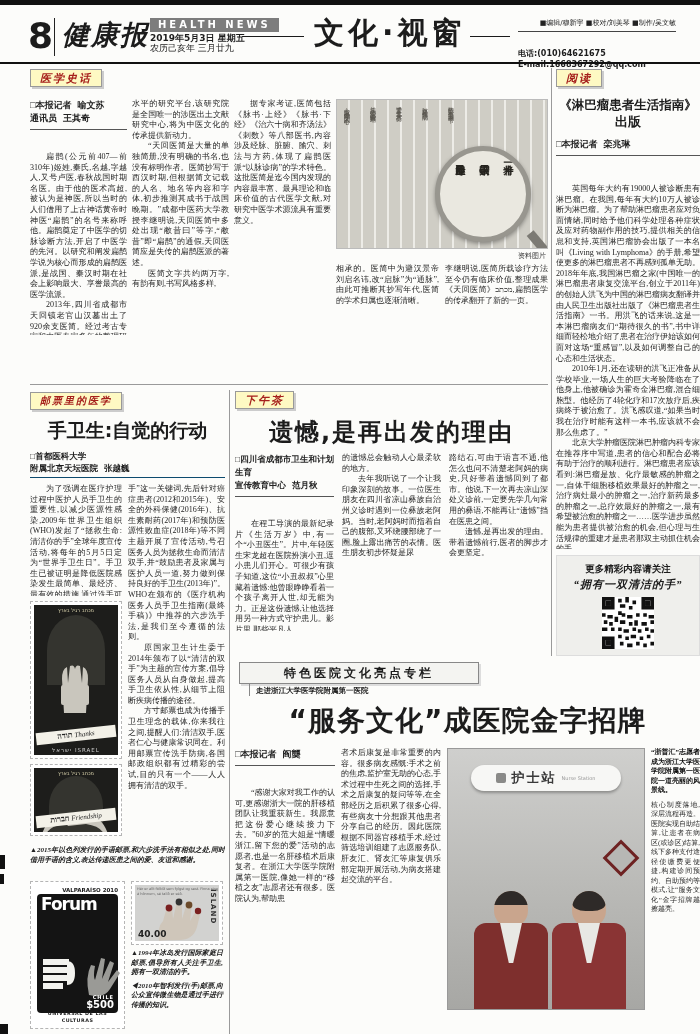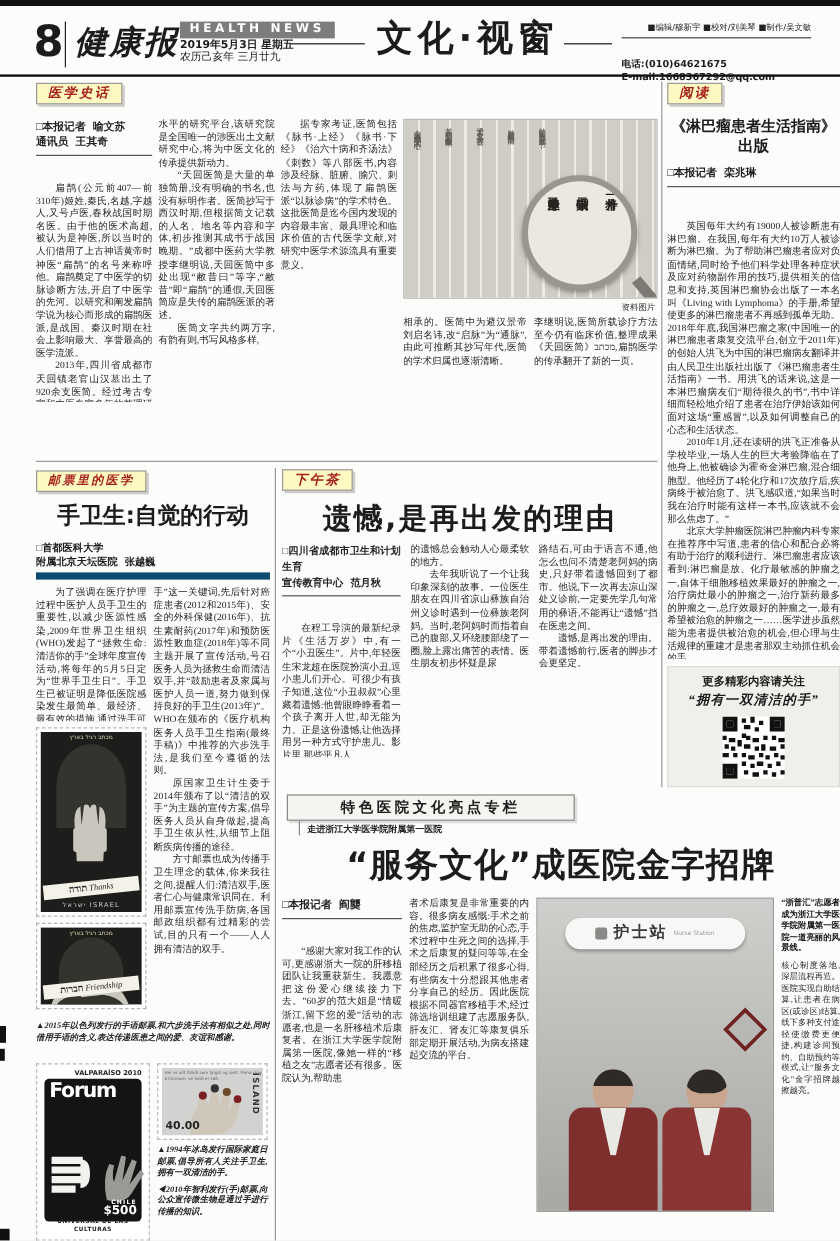--- a/index.html
+++ b/index.html
@@ -55,21 +55,21 @@
   .sb-title{font:bold 12.5px/17px "Liberation Serif",serif;text-align:center;margin-top:10px;}
   .sb-title2{font:bold 13px/16px "Liberation Serif",serif;text-align:center;margin-bottom:8px;}
   #sb-text{flex:1;overflow:hidden;margin-top:6px;}
   #promo{margin-top:6px;background:#efefec;border:1px solid #ddd;padding:7px 4px 6px;text-align:center;}
   .promo1{font:bold 9.5px/13px "Liberation Serif",serif;}
   .promo2{font:bold italic 11px/16px "Liberation Serif",serif;letter-spacing:1px;}
   #qr{width:52px;height:52px;margin:5px auto 0;}
   
   #stamps-art{position:absolute;top:390px;left:30px;width:195px;height:644px;}
   .st-title{font:bold 19px/24px "DejaVu Sans","Liberation Sans",sans-serif;text-align:center;margin:8px 0 8px;}
-  .byline2{font:bold 8.5px/12px "Liberation Serif",serif;border-bottom:6px solid #0c4a6e;padding-bottom:3px;margin-bottom:6px;}
+  .byline2{font:bold 8.5px/12px "Liberation Serif",serif;border-bottom:1px solid #0c4a6e;padding-bottom:3px;margin-bottom:6px;}
   #st-body{display:flex;gap:6px;height:356px;}
   #st-left{width:92px;display:flex;flex-direction:column;gap:5px;}
   #st-right{width:97px;overflow:hidden;}
   .stamp{background:#fff;border:1px dashed #b5b5b5;padding:3px;}
   .il-inner{position:relative;background:#1d1d1b;height:100%;overflow:hidden;}
   .il-head{font:5px/7px "DejaVu Sans","Liberation Sans",sans-serif;color:#d9d2ac;text-align:center;padding-top:2px;}
   .il-shadow{position:absolute;left:50%;top:10px;transform:translateX(-50%);width:58px;height:70px;
              background:#34342f;border-radius:50% 50% 0 0;}
   .il-banner{position:absolute;left:2px;right:2px;bottom:14px;background:#f3f1e8;transform:rotate(-6deg);
              font:italic 7px/11px "Liberation Serif",serif;color:#222;text-align:center;}

